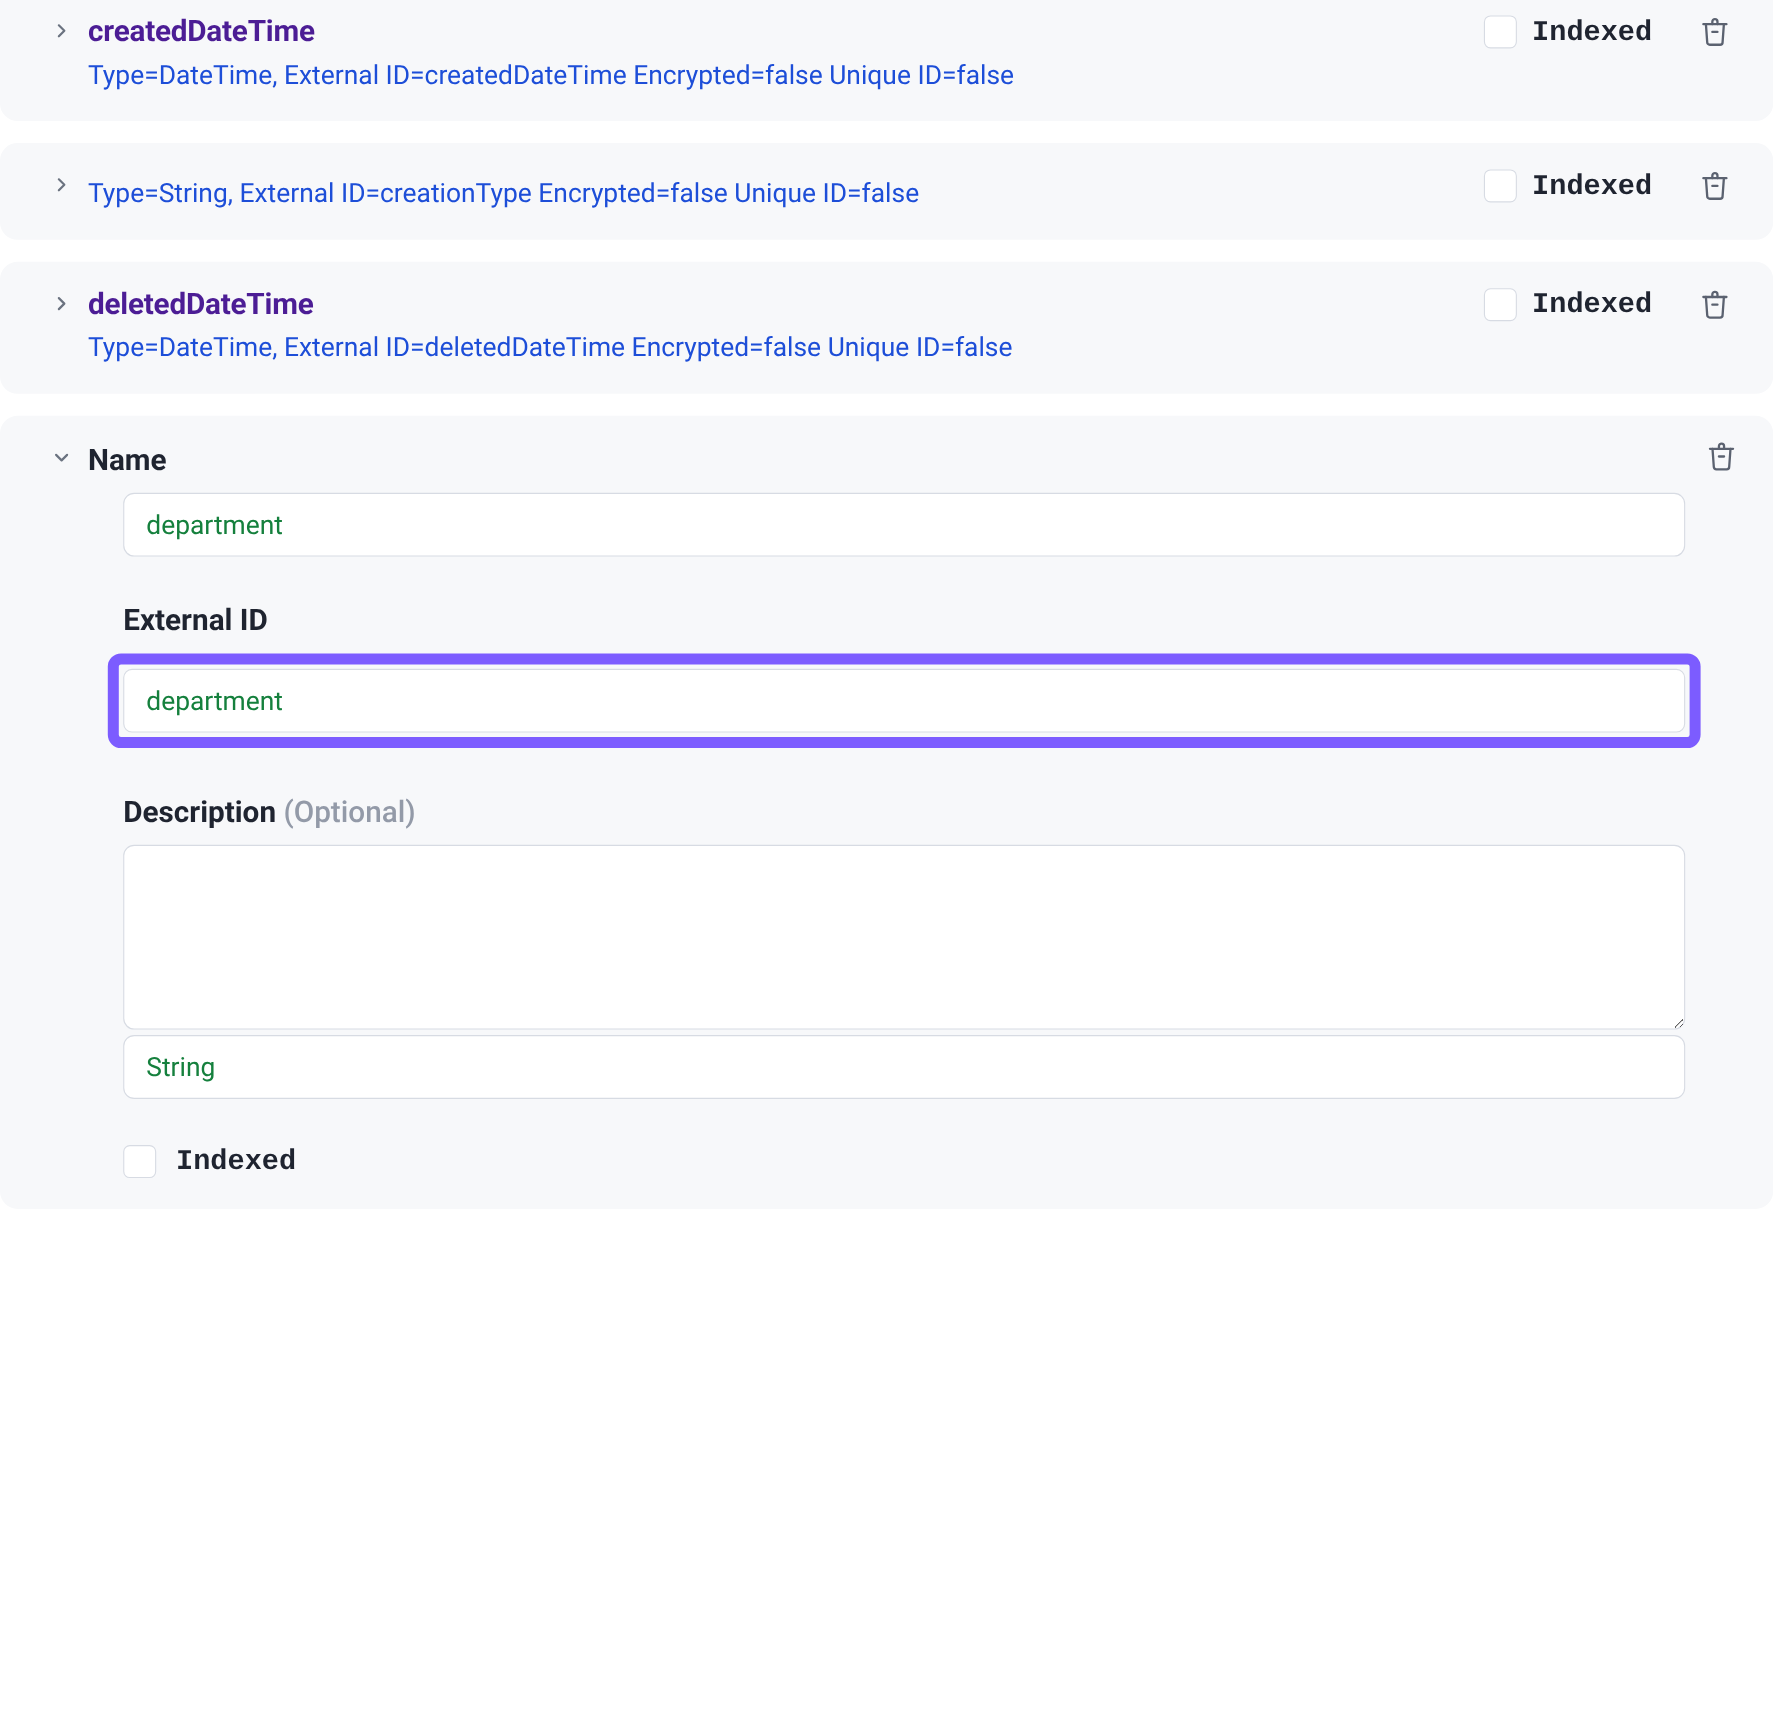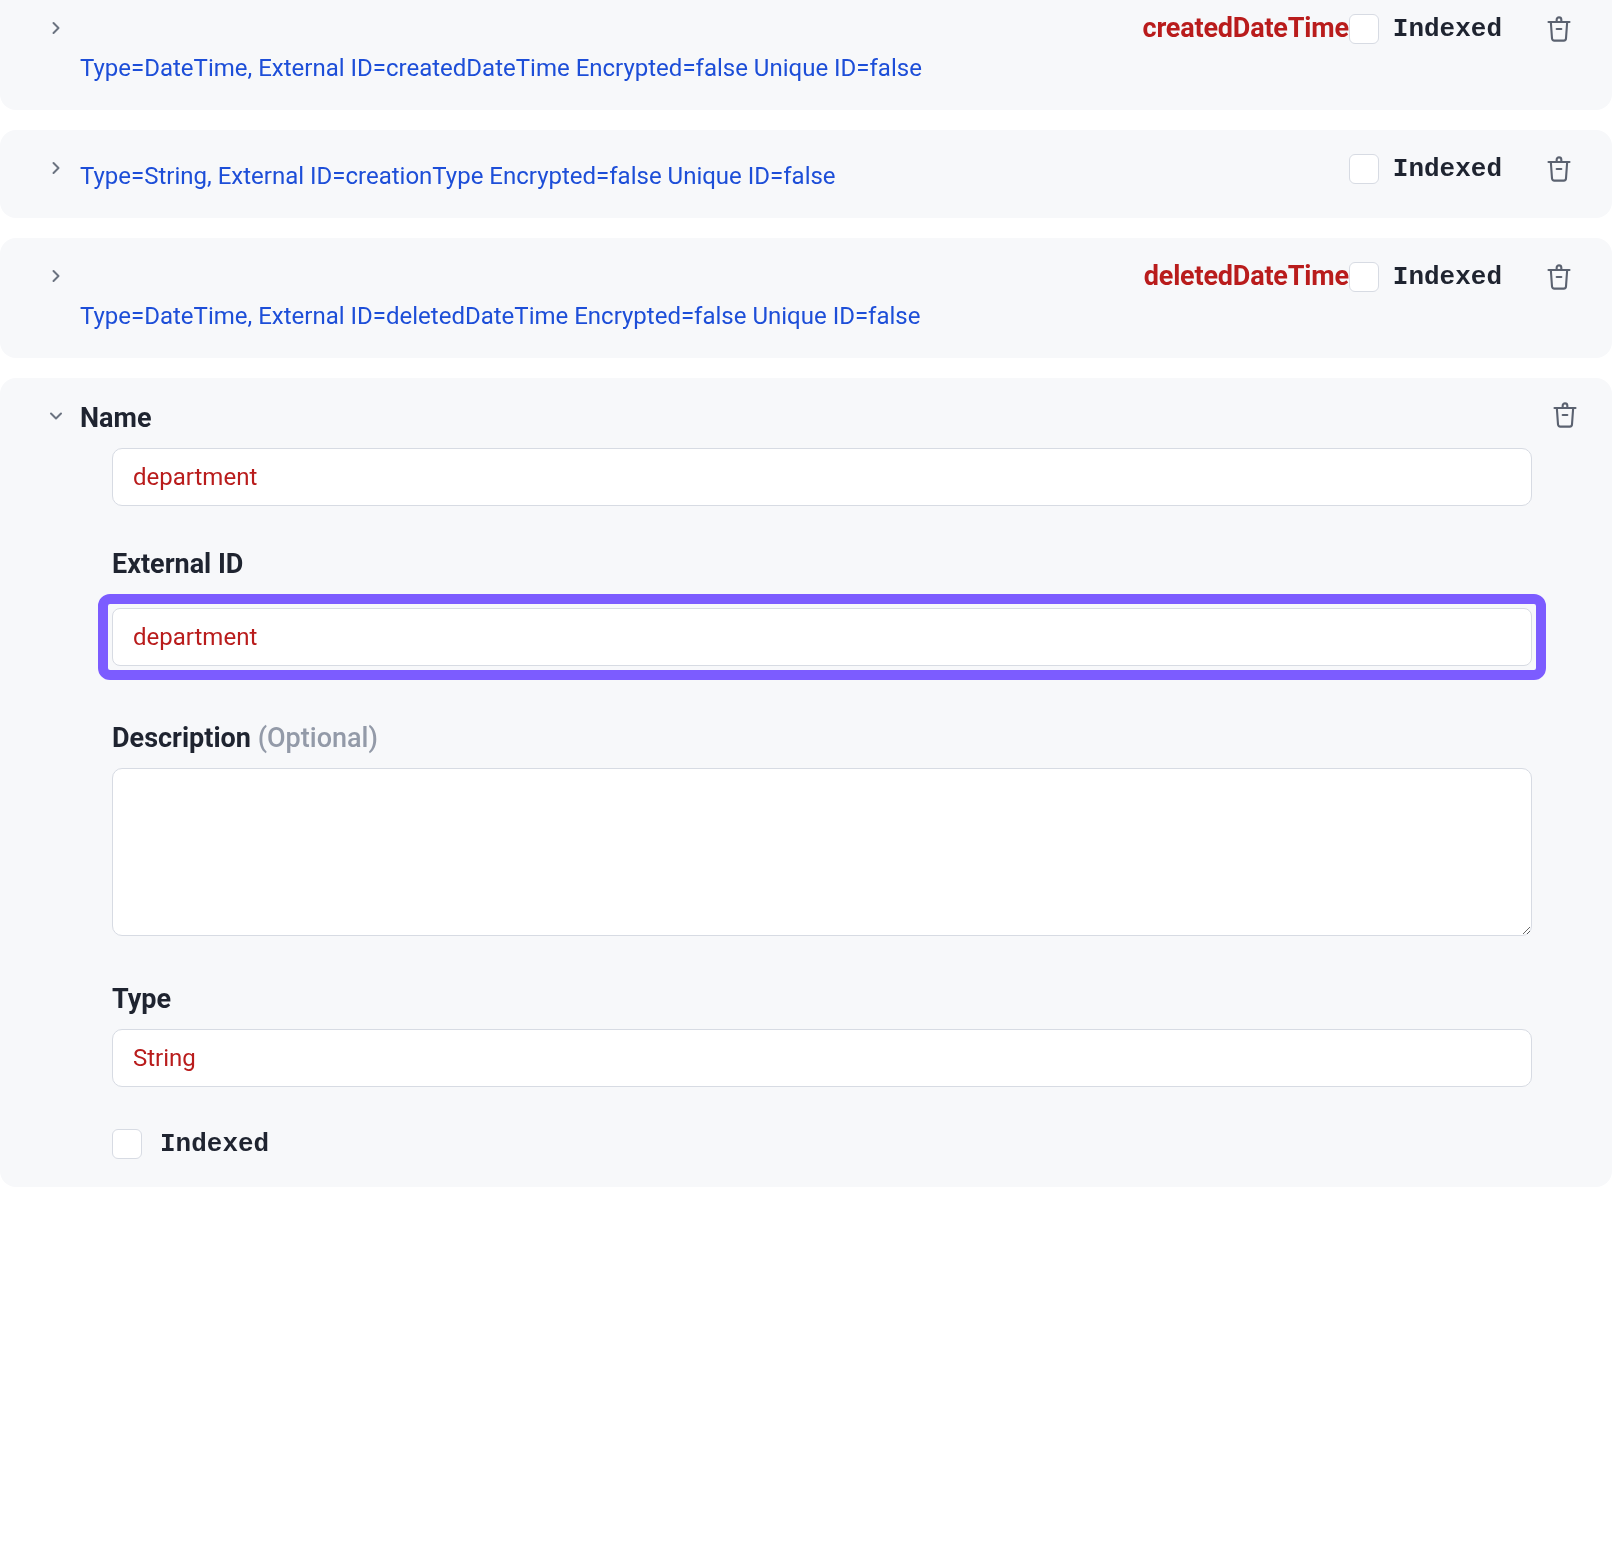--- a/index.html
+++ b/index.html
@@ -49,23 +49,22 @@
     cursor: pointer;
   }
   .card-main {
     flex: 1 1 auto;
     min-width: 0;
     padding-top: 8px;
   }
   .card-title {
     font-size: 27px;
     font-weight: 700;
-    color: #b91c1c;
+    color: #4c1d95;
     letter-spacing: -0.2px;
-    text-align: right;
   }
   .card-subtitle {
     margin-top: 10px;
     font-size: 24px;
     color: #1d4ed8;
   }
   .card-right {
     display: flex;
     align-items: center;
     gap: 14px;
@@ -137,21 +136,21 @@
     font-weight: 500;
   }
   .text-input, .select-input {
     width: 100%;
     height: 58px;
     border: 1px solid #d7dbe3;
     background: #ffffff;
     border-radius: 10px;
     padding: 0 20px;
     font-size: 24px;
-    color: #b91c1c;
+    color: #15803d;
     font-family: inherit;
   }
   .textarea {
     width: 100%;
     height: 168px;
     border: 1px solid #d7dbe3;
     background: #ffffff;
     border-radius: 10px;
     padding: 14px 20px;
     font-size: 24px;
@@ -295,21 +294,20 @@
       <div class="highlight-wrap">
         <input class="text-input" type="text" value="department" style="">
       </div>
 
       <div class="field-label">
         <span>Description</span>
         <span class="optional">(Optional)</span>
       </div>
       <textarea class="textarea" style=""></textarea>
 
-      <div class="field-label">Type</div>
       <input class="select-input" type="text" readonly="" value="String" style="">
 
       <div class="inline-check">
         <span class="checkbox"></span>
         <span class="checkbox-label" style="margin-right:0;">Indexed</span>
       </div>
 
     </div>
   </div>
 

